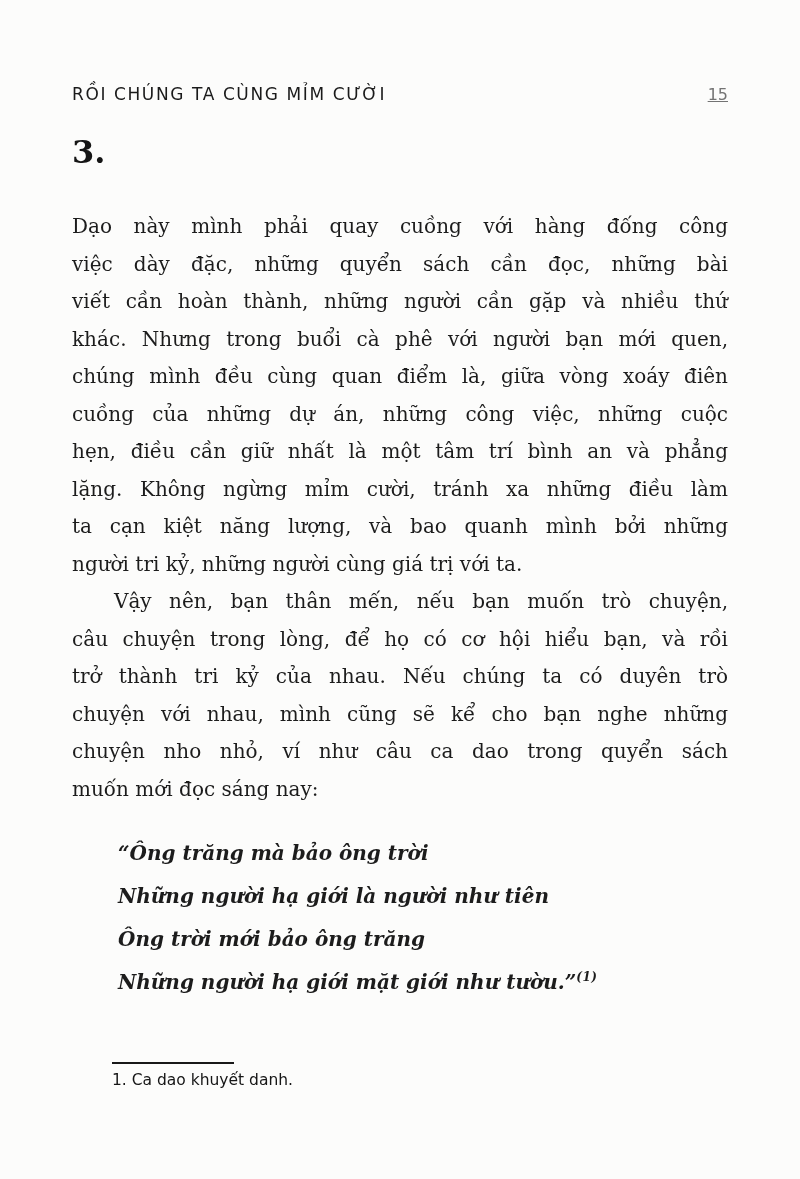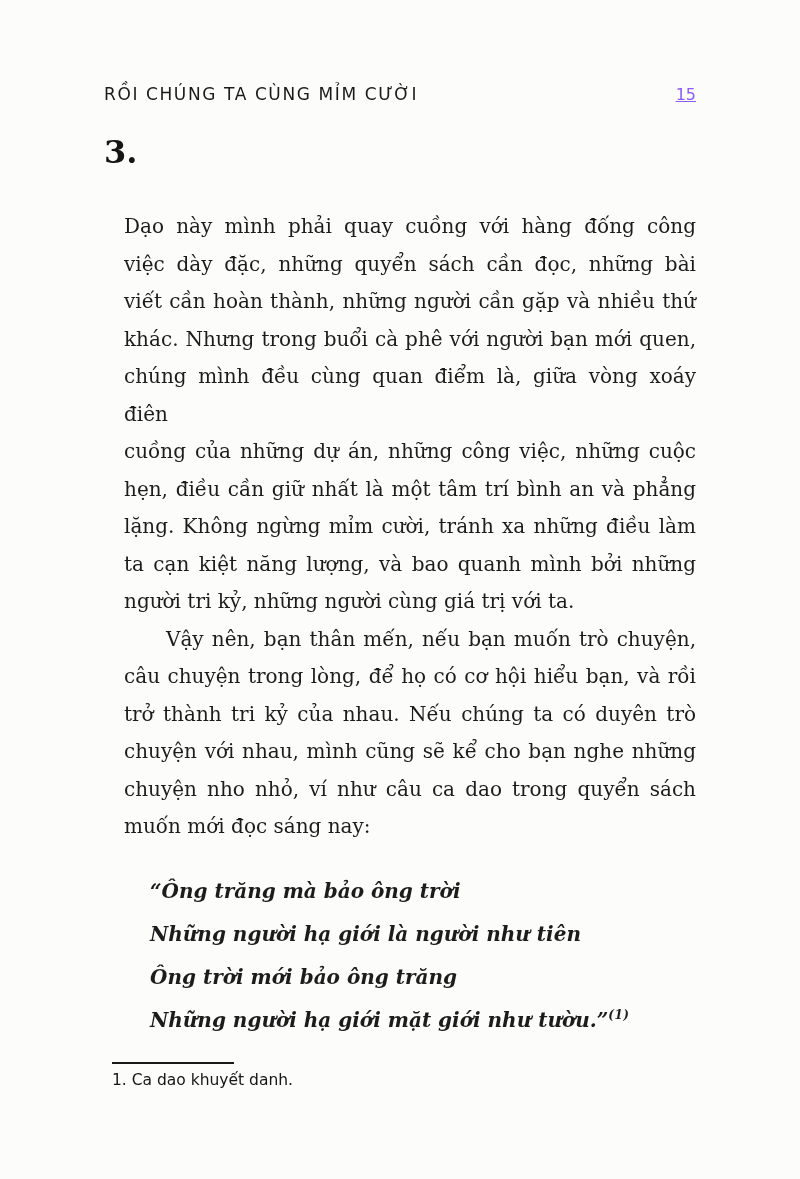--- a/index.html
+++ b/index.html
@@ -12,61 +12,60 @@
     position: relative;
     width: 800px;
     height: 1179px;
     background: #fcfcfb;
     color: #1c1c1c;
     font-family: "DejaVu Serif", "Liberation Serif", serif;
     overflow: hidden;
     box-sizing: border-box;
   }
   .content {
-    padding: 0 104px;
+    padding: 0 72px;
   }
   
   .running-head {
     display: flex;
     justify-content: space-between;
     align-items: baseline;
     margin-top: 84px;
     font-family: "DejaVu Sans", "Liberation Sans", sans-serif;
   }
   .running-head .title {
     font-size: 17px;
     letter-spacing: 1.6px;
     font-weight: 500;
     color: #1a1a1a;
   }
   .running-head .pagenum {
     font-size: 16px;
     font-weight: 500;
-    color: #8b5cf6;
+    color: #737373;
     text-decoration: underline;
   }
   
   .chapter-number {
     margin-top: 28px;
     font-size: 32px;
     line-height: 40px;
     font-weight: bold;
     color: #151515;
   }
   
   .body-text {
     margin-top: 36px;
     font-size: 20px;
     line-height: 37.5px;
   }
   .para .line {
     text-align: justify;
     text-align-last: justify;
     white-space: normal;
-    margin-left: 20px;
   }
   .para .line:last-of-type {
     text-align-last: left;
   }
   .para.para-indent .line:first-of-type {
     text-indent: 42px;
   }
   
   .poem {
     margin-top: 24px;

